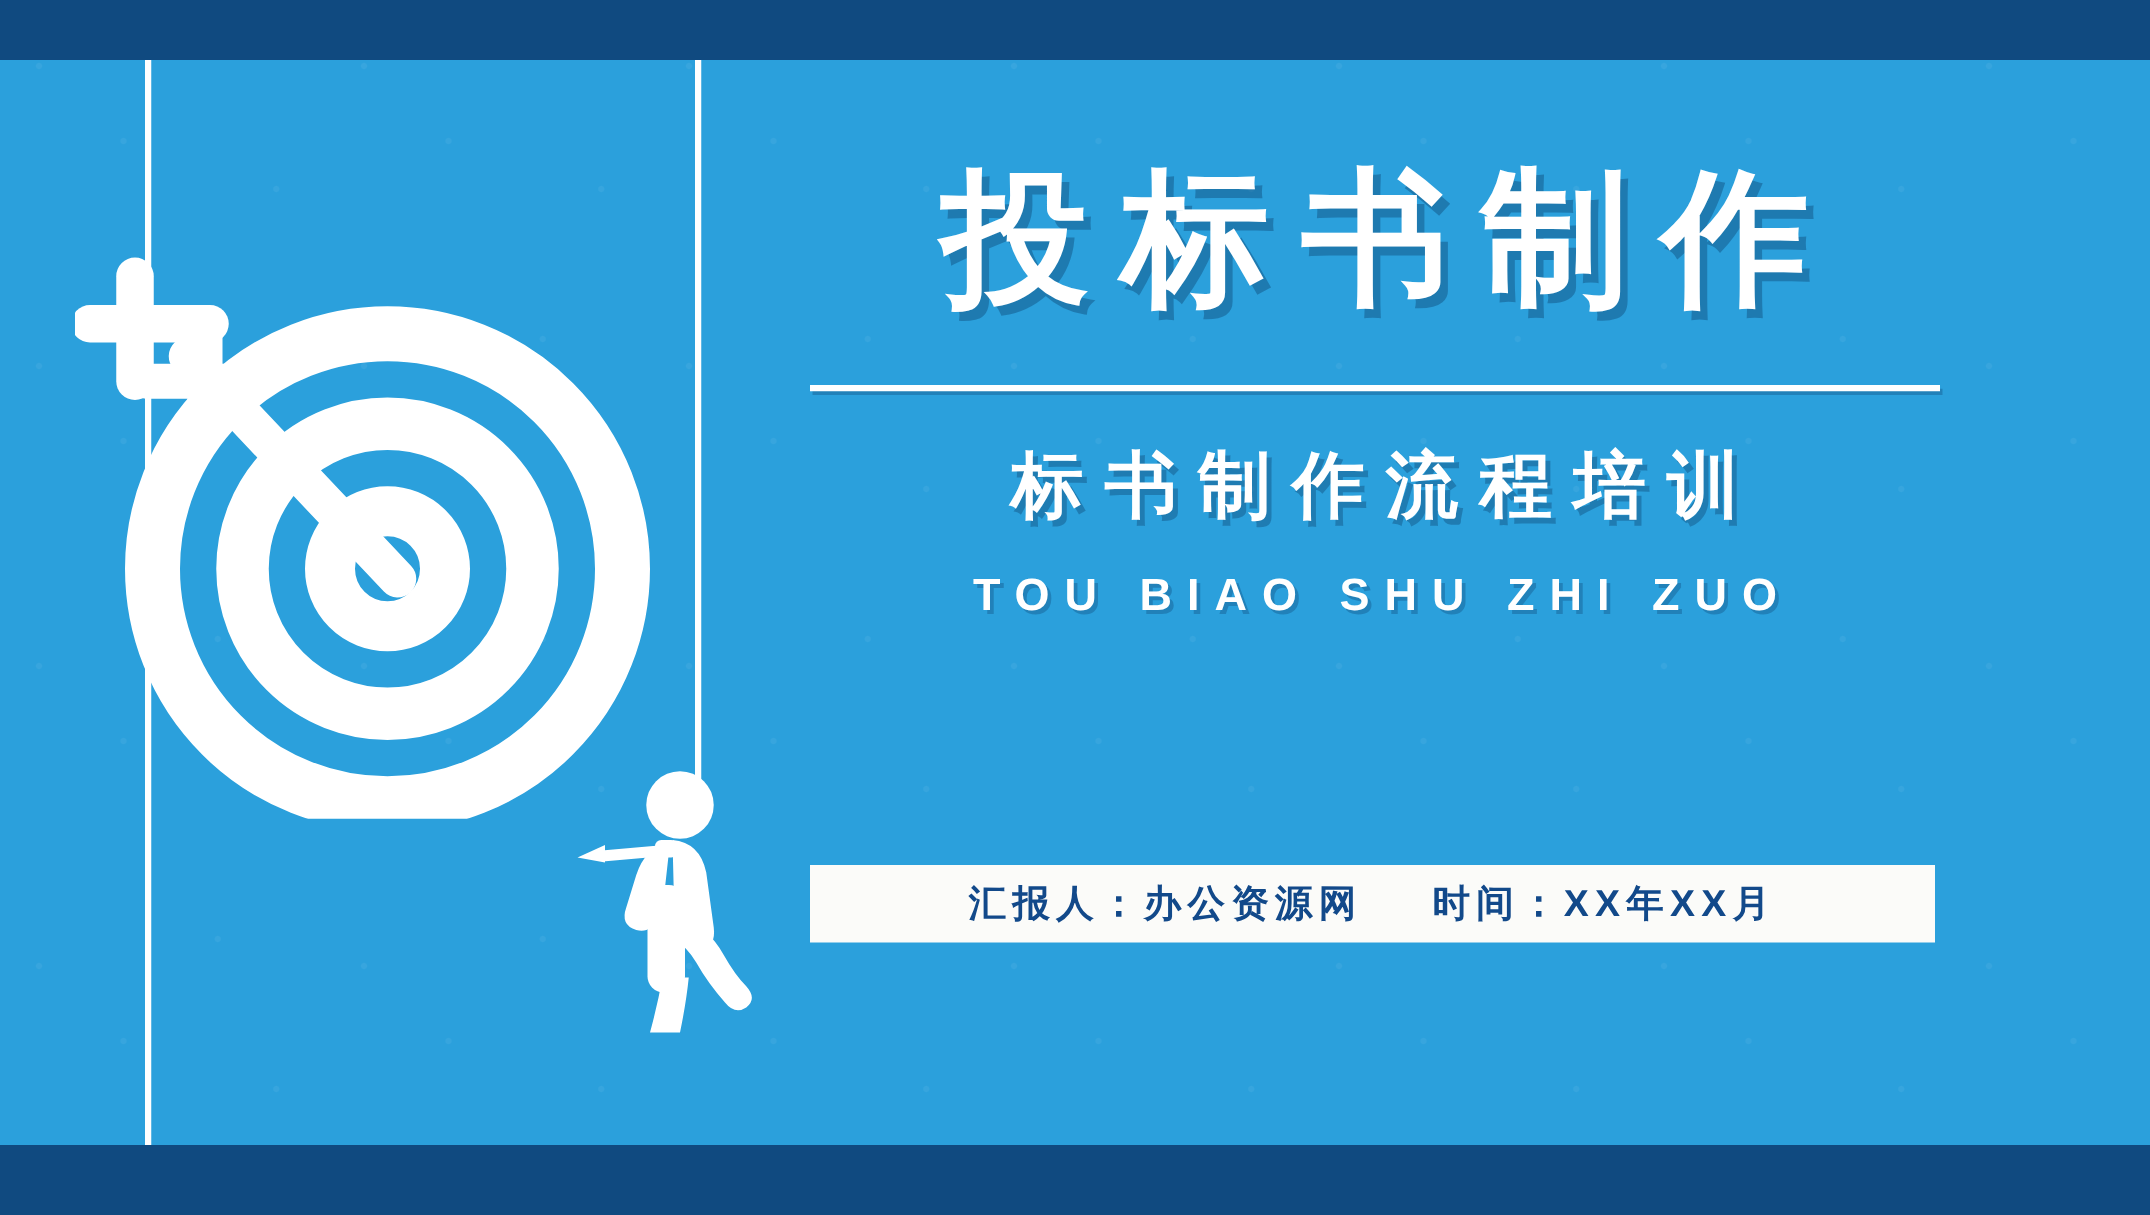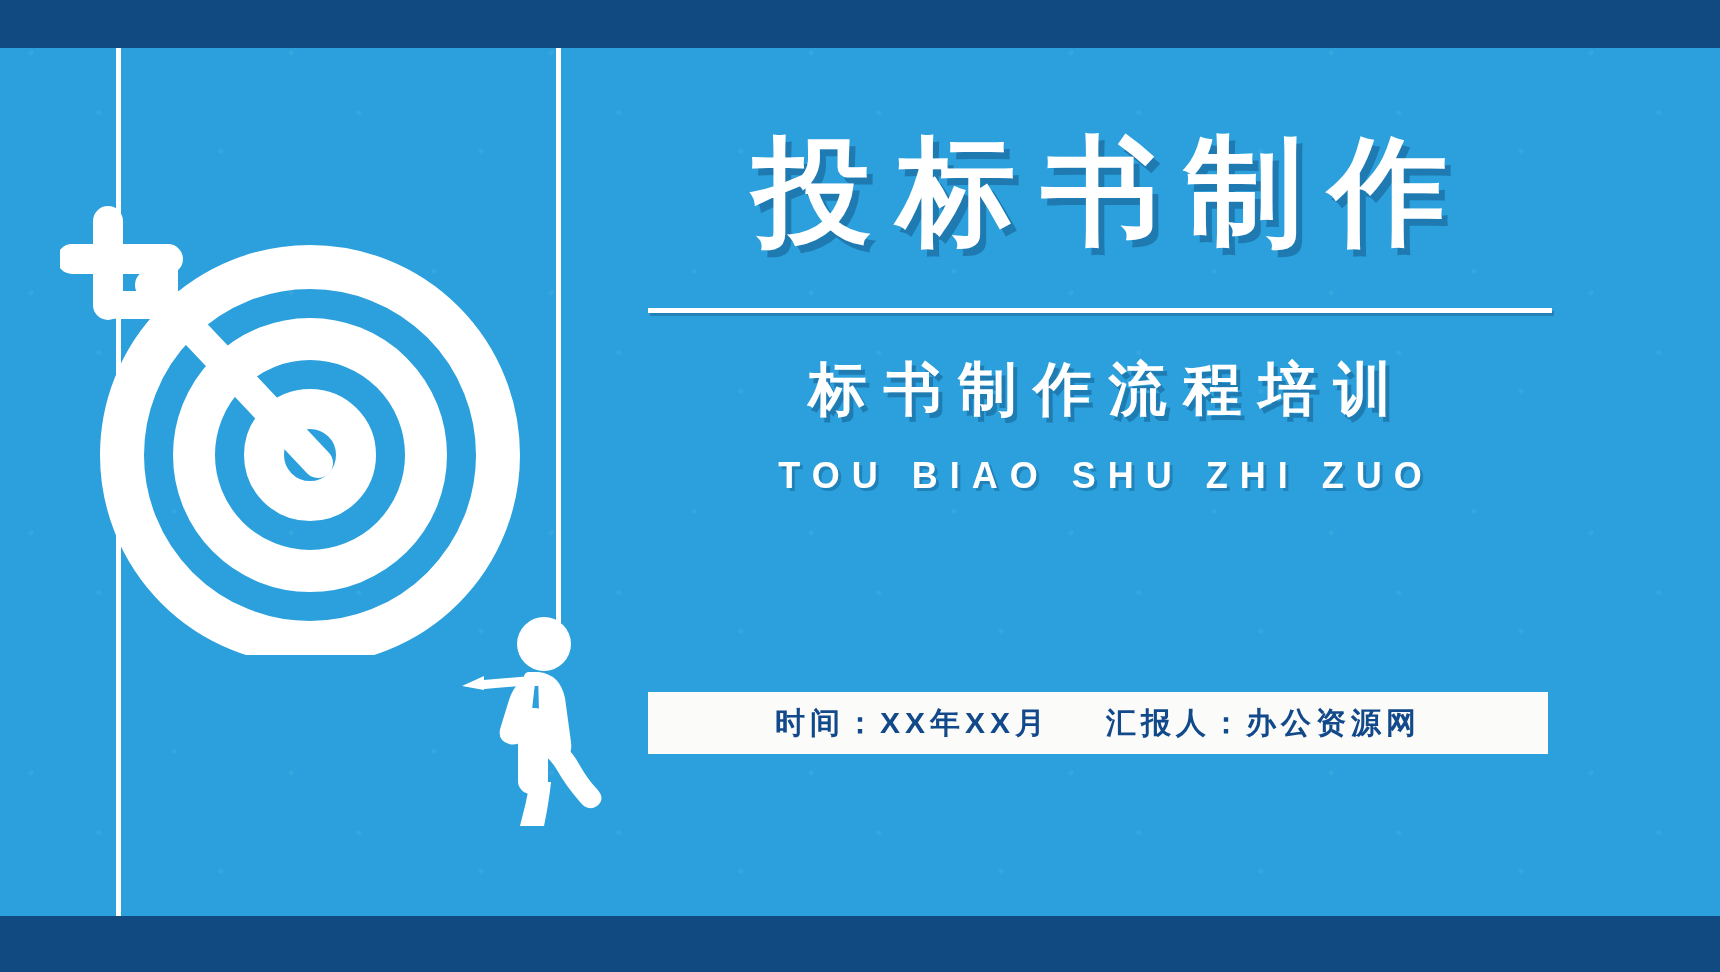--- a/index.html
+++ b/index.html
@@ -212,20 +212,20 @@
     <div class="main-title">投标书制作</div>
 
     <div class="divider"></div>
 
     <div class="sub-title">标书制作流程培训</div>
 
     <div class="pinyin">TOU BIAO SHU ZHI ZUO</div>
   </div>
 
   <div class="info-bar">
+    <span class="info-text">汇报人：办公资源网</span>
     <span class="info-text">时间：XX年XX月</span>
-    <span class="info-text">汇报人：办公资源网</span>
   </div>
 
   <div class="band-top"></div>
   <div class="band-bottom"></div>
 
 </div>
 
 </body></html>

